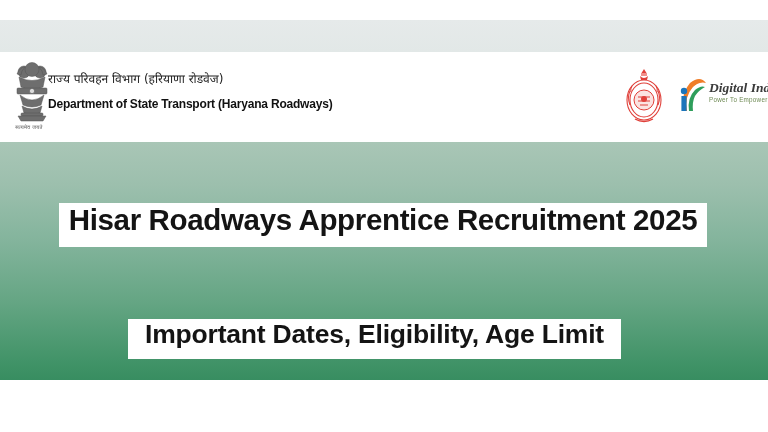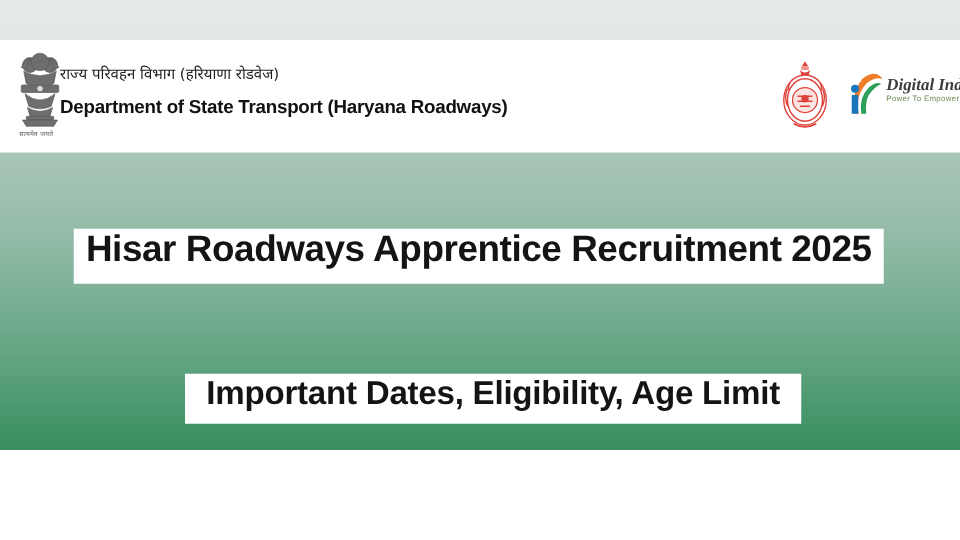--- a/index.html
+++ b/index.html
@@ -13,20 +13,21 @@
     font-family: "Liberation Sans", sans-serif;
     background: #ffffff;
   }
 
   #banner {
     position: relative;
     width: 768px;
     height: 360px;
     overflow: hidden;
     background: #ffffff;
+    margin-top: 20px;
   }
 
   
   #top-strip {
     position: absolute;
     left: 0; top: 0;
     width: 768px;
     height: 32px;
     background: linear-gradient(180deg, #e6eaea 0%, #e2e8e7 100%);
   }
@@ -69,21 +70,21 @@
     font-size: 12px;
     color: #1d1d1d;
     white-space: nowrap;
   }
   #dept-english {
     position: absolute;
     left: 48px;
     top: 77px;
     font-family: "Liberation Sans", sans-serif;
     font-weight: bold;
-    font-size: 15px;
+    font-size: 12px;
     letter-spacing: -0.2px;
     color: #111111;
     white-space: nowrap;
   }
 
   
   #haryana-emblem {
     position: absolute;
     left: 620px;
     top: 47px;
@@ -155,21 +156,21 @@
   }
   #title-text {
     font-family: "Liberation Sans", sans-serif;
     font-weight: bold;
     font-size: 29.5px;
     letter-spacing: -0.35px;
     color: #141414;
     white-space: nowrap;
   }
   #subtitle-band {
-    left: 148px;
+    left: 128px;
     top: 299px;
     width: 493px;
     height: 40px;
   }
   #subtitle-text {
     font-family: "Liberation Sans", sans-serif;
     font-weight: bold;
     font-size: 26.5px;
     letter-spacing: -0.2px;
     color: #141414;

